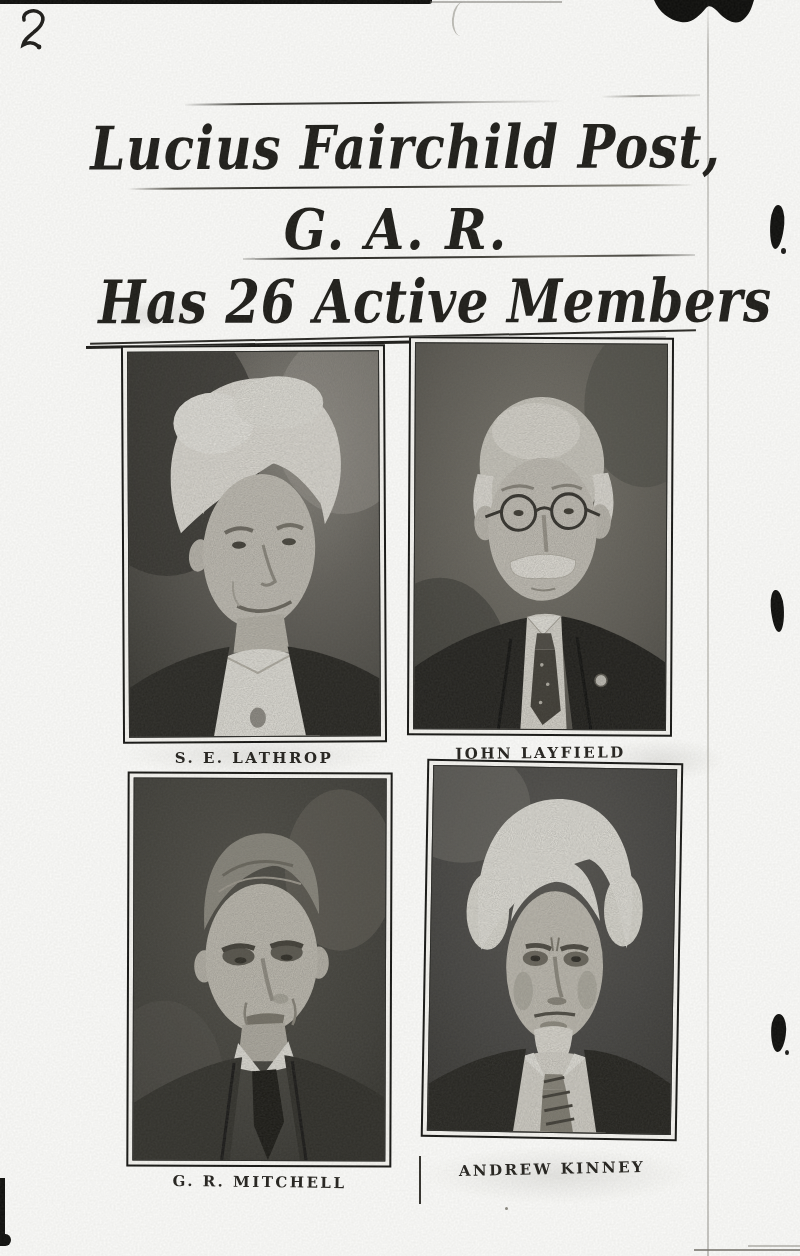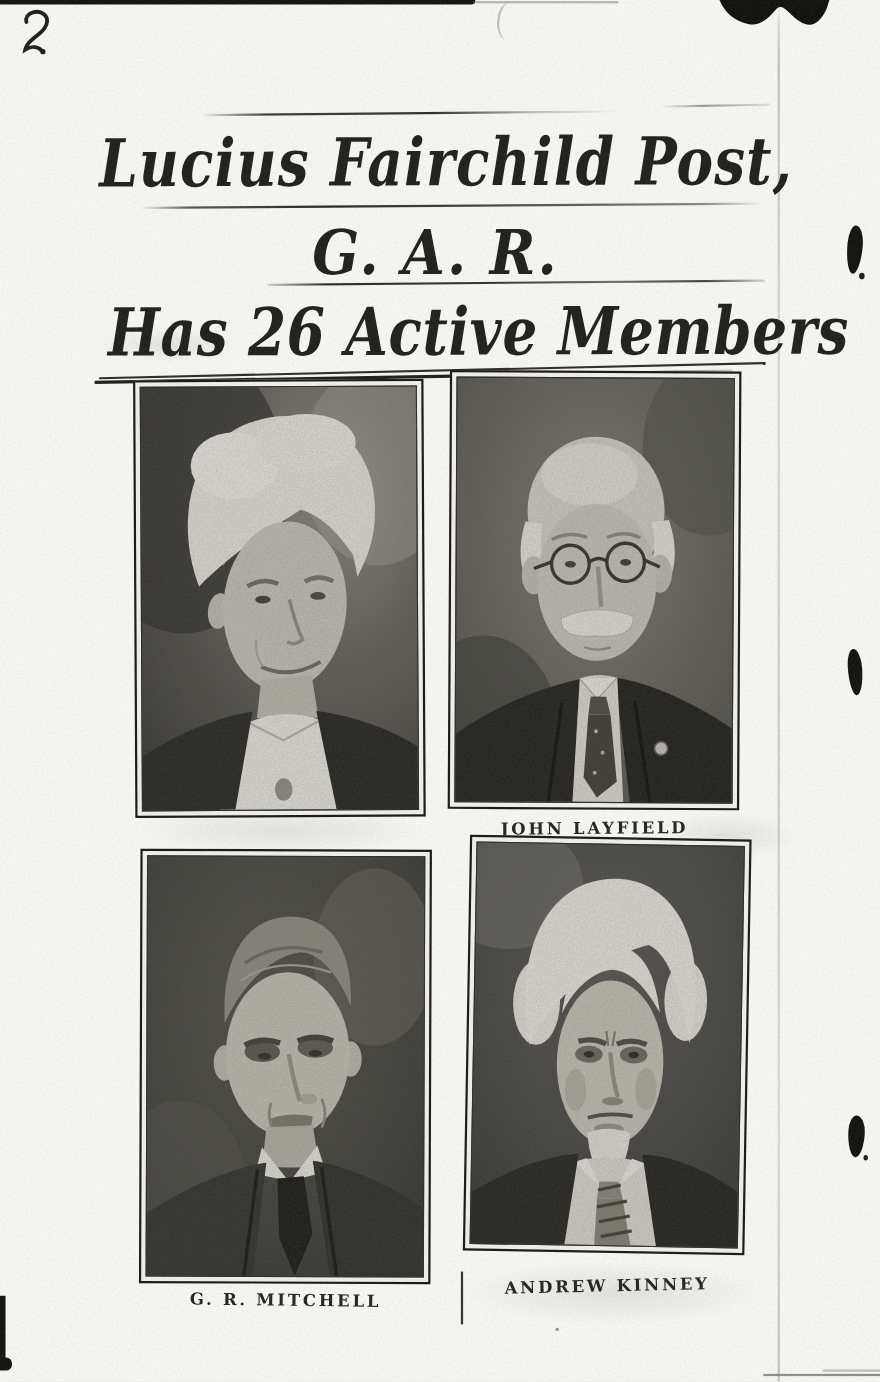--- a/index.html
+++ b/index.html
@@ -209,20 +209,21 @@
         <path d="M120,300 L140,300 L146,360 L128,374 L116,356 Z" fill="#3c3932"></path>
         <circle cx="127" cy="315" r="1.8" fill="#b9b5ab"></circle>
           <circle cx="133" cy="334" r="1.8" fill="#b9b5ab"></circle>
           <circle cx="126" cy="352" r="1.8" fill="#b9b5ab"></circle>
         <circle cx="186" cy="330" r="6" fill="#c7c4bc" stroke="#5a574f" stroke-width="1.5"></circle>
         <rect width="250" height="378" filter="url(#g2)" opacity="0.38"></rect>
       </svg>
     </div>
   </div>
 
+  <div class="caption cap1">S. E. LATHROP</div>
   <div class="caption cap2">JOHN LAYFIELD</div>
 
   <div class="photo ph3">
     <div class="photo-inner">
       <svg viewBox="0 0 250 378" preserveAspectRatio="none">
         <defs>
           <radialGradient id="bg3" cx="45%" cy="35%" r="95%">
             <stop offset="0%" stop-color="#504e47"></stop>
               <stop offset="60%" stop-color="#3b3a35"></stop>
               <stop offset="100%" stop-color="#26251f"></stop>

